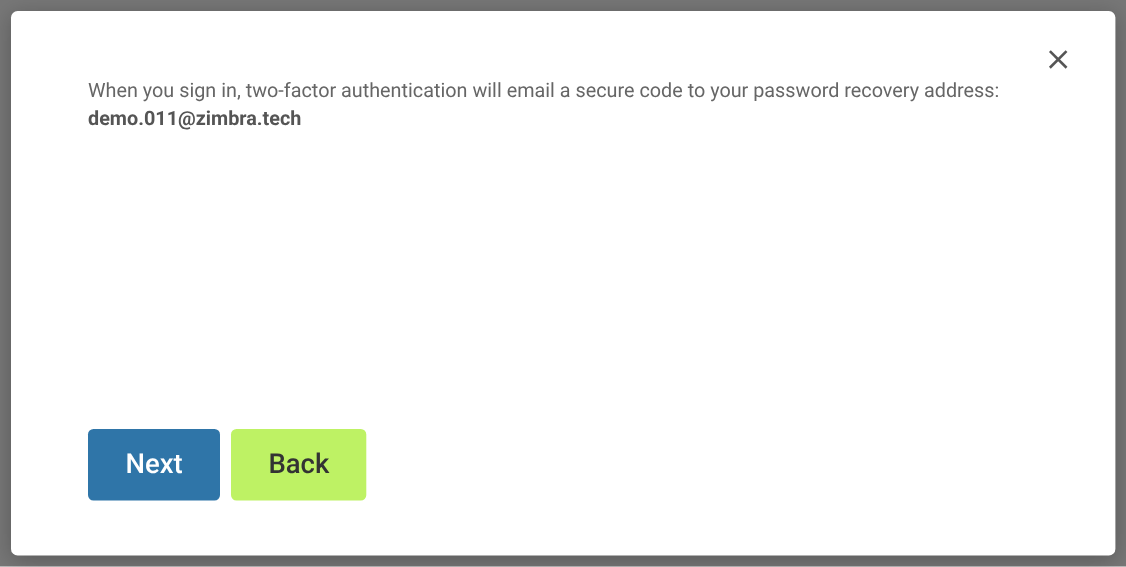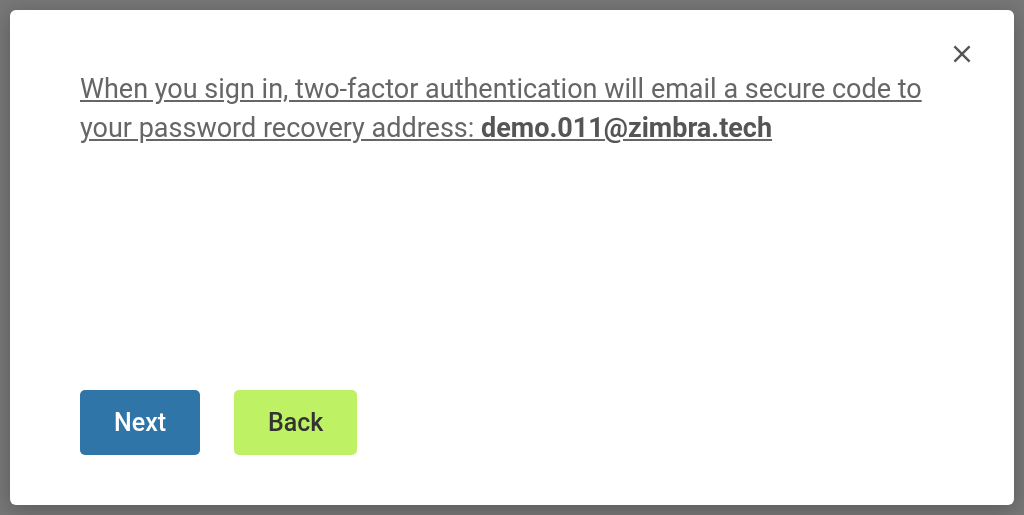--- a/index.html
+++ b/index.html
@@ -48,36 +48,35 @@
     }
     .title {
       font-size: 41px;
       font-weight: 500;
       color: #1a1a1a;
       line-height: 1.15;
       margin-bottom: 34px;
       letter-spacing: -0.3px;
     }
     .description {
-      font-size: 27px;
+      font-size: 18px;
       color: #666;
       line-height: 1.45;
       font-weight: 400;
-      text-decoration: underline;
     }
     .description b {
       font-weight: 700;
       color: #555;
     }
     .spacer {
       flex: 1;
     }
     .button-row {
       display: flex;
-      gap: 34px;
+      gap: 10px;
       margin-top: 40px;
     }
     .btn {
       font-size: 25px;
       font-weight: 500;
       padding: 18px 34px;
       border: none;
       border-radius: 5px;
       cursor: pointer;
       font-family: inherit;

